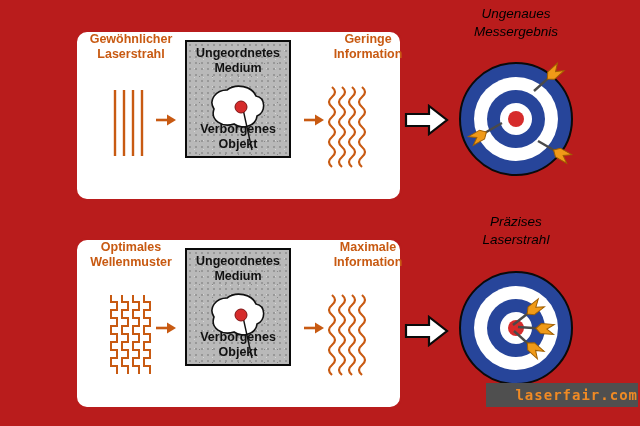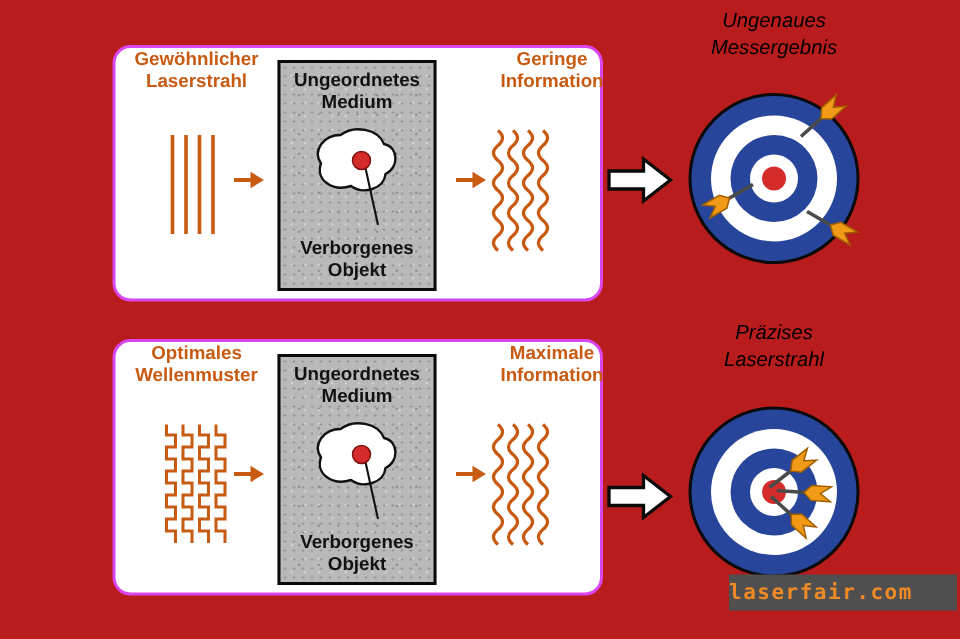--- a/index.html
+++ b/index.html
@@ -4,52 +4,52 @@
 <style>
   * { margin:0; padding:0; box-sizing:border-box; }
   body { background:#ffffff; }
   .canvas {
     position:relative; width:640px; height:426px; background:#b91c1c;
     font-family:"Liberation Sans", sans-serif; overflow:hidden;
   }
   .abs { position:absolute; }
   .panel {
     position:absolute; left:75px; width:327px; height:171px;
-    background:#fff; border:2px solid #d946ef; border-radius:12px;
+    background:#fff; border:2px solid #b91c1c; border-radius:12px;
   }
   .label {
     position:absolute; text-align:center; white-space:pre-line;
     font-size:12.5px; font-weight:bold; line-height:1.22;
   }
   .orange { color:var(--orange); }
   .black  { color:#111; }
   .left-label  { left:0; top:9; width:108px; }
   .right-label { left:212px; top:9; width:114px;padding-left:44px; }
   .medium-box {
-    position:absolute; left:108px; top:8px; width:106px; height:154px;
+    position:absolute; left:108px; top:8px; width:106px; height:118px;
     border:2px solid #0a0a0a;
     background-color:#b9b9b9;
     background-image:
       radial-gradient(#989898 0.8px, transparent 0.9px),
       radial-gradient(#d8d8d8 0.8px, transparent 0.9px),
       radial-gradient(#878787 0.7px, transparent 0.8px);
     background-size:6px 6px, 9px 9px, 13px 13px;
     background-position:0 0, 3px 4px, 6px 2px;
   }
   .medium-label { left:0; top:4px; width:100%; }
   .object-label { left:0; bottom:4px; width:100%;margin-top:20px; }
   .result-title {
     position:absolute; width:150px; text-align:center; font-style:italic;
     font-size:13.5px; color:#000; white-space:pre-line; line-height:1.3;
   }
   .watermark {
     position:absolute; left:486px; top:383px; width:152px; height:24px;
     background:var(--watermark-bg); color:var(--watermark-text);
     font-family:"DejaVu Sans Mono", monospace; font-size:14px; font-weight:bold;
-    text-align:left; line-height:24px; letter-spacing:1px;
+    text-align:right; line-height:24px; letter-spacing:1px;
   }
 </style>
 </head>
 <body>
 
 <div class="canvas">
 
   <div class="result-title" style="left:441px; top:5px;">Ungenaues
 Messergebnis</div>
 
@@ -118,21 +118,21 @@
     <circle cx="60" cy="62" r="16" fill="#ffffff"></circle>
     <circle cx="60" cy="62" r="8" style="fill:var(--bullseye-red)"></circle>
     <use href="#dartT" transform="translate(78,34) rotate(-42)"></use>
     <use href="#dartT" transform="translate(46,66) rotate(150)"></use>
     <use href="#dartT" transform="translate(82,84) rotate(30)"></use>
   </svg>
 
   <div class="result-title" style="left:441px; top:213px;">Präzises
 Laserstrahl</div>
 
-  <div class="panel" style="top:226px;">
+  <div class="panel" style="top:238px;">
     <div class="label orange left-label">Optimales
 Wellenmuster</div>
 
     <svg class="abs" style="left:31px; top:54px;" width="46" height="82">
       <g style="stroke:var(--orange)" stroke-width="2" fill="none">
         <path d="M3 1 v7 h6 v8 h-6 v8 h6 v8 h-6 v8 h6 v8 h-6 v8 h6 v8 h-6 v8 h6 v8"></path>
         <path d="M14 1 v7 h6 v8 h-6 v8 h6 v8 h-6 v8 h6 v8 h-6 v8 h6 v8 h-6 v8 h6 v8"></path>
         <path d="M25 1 v7 h6 v8 h-6 v8 h6 v8 h-6 v8 h6 v8 h-6 v8 h6 v8 h-6 v8 h6 v8"></path>
         <path d="M36 1 v7 h6 v8 h-6 v8 h6 v8 h-6 v8 h6 v8 h-6 v8 h6 v8 h-6 v8 h6 v8"></path>
       </g>

